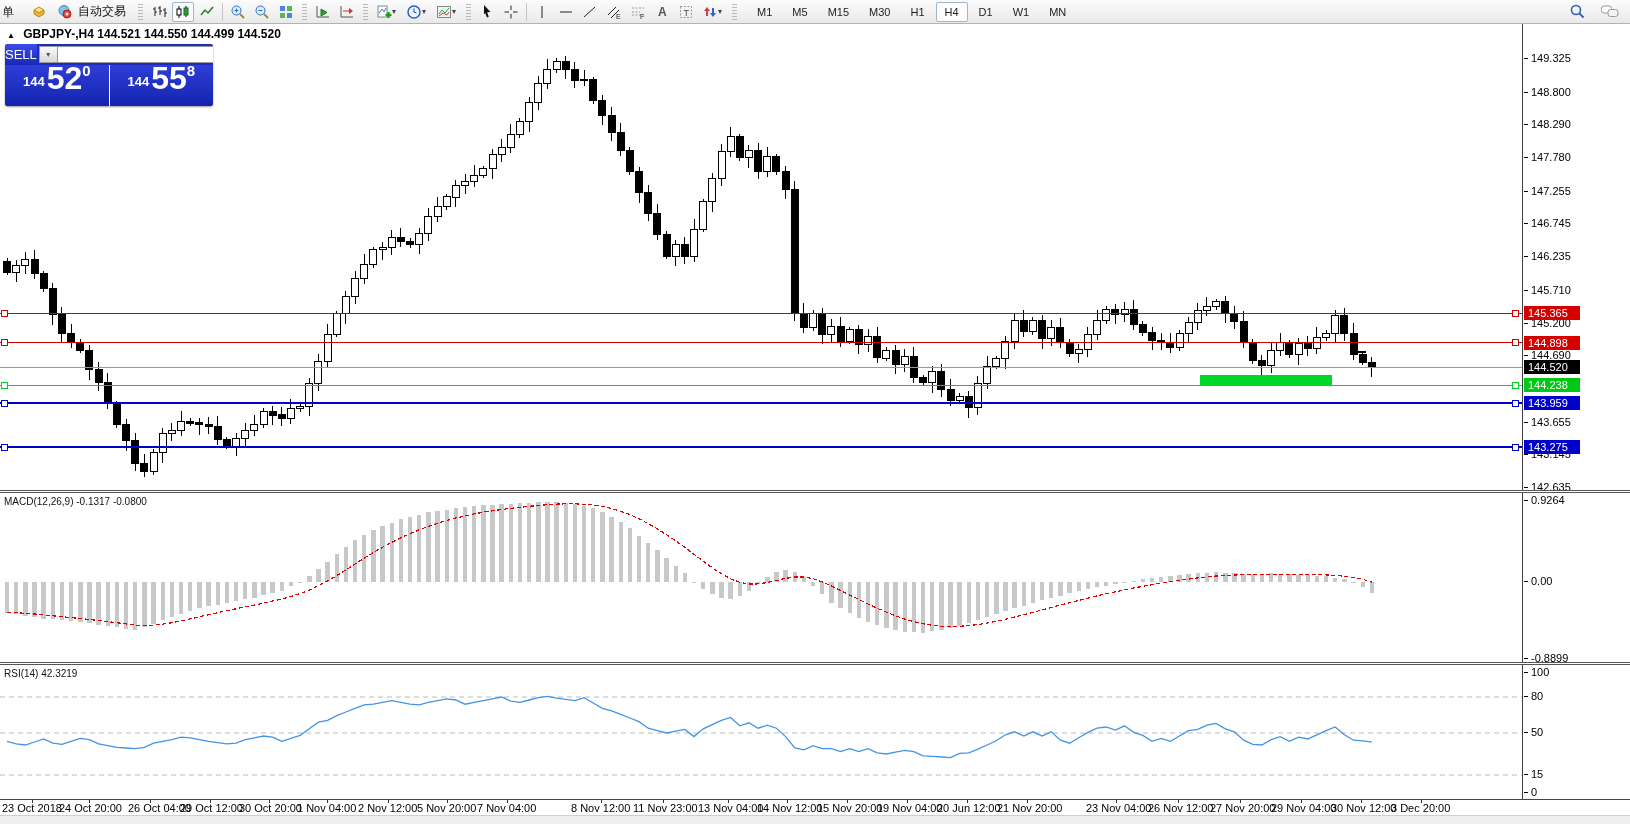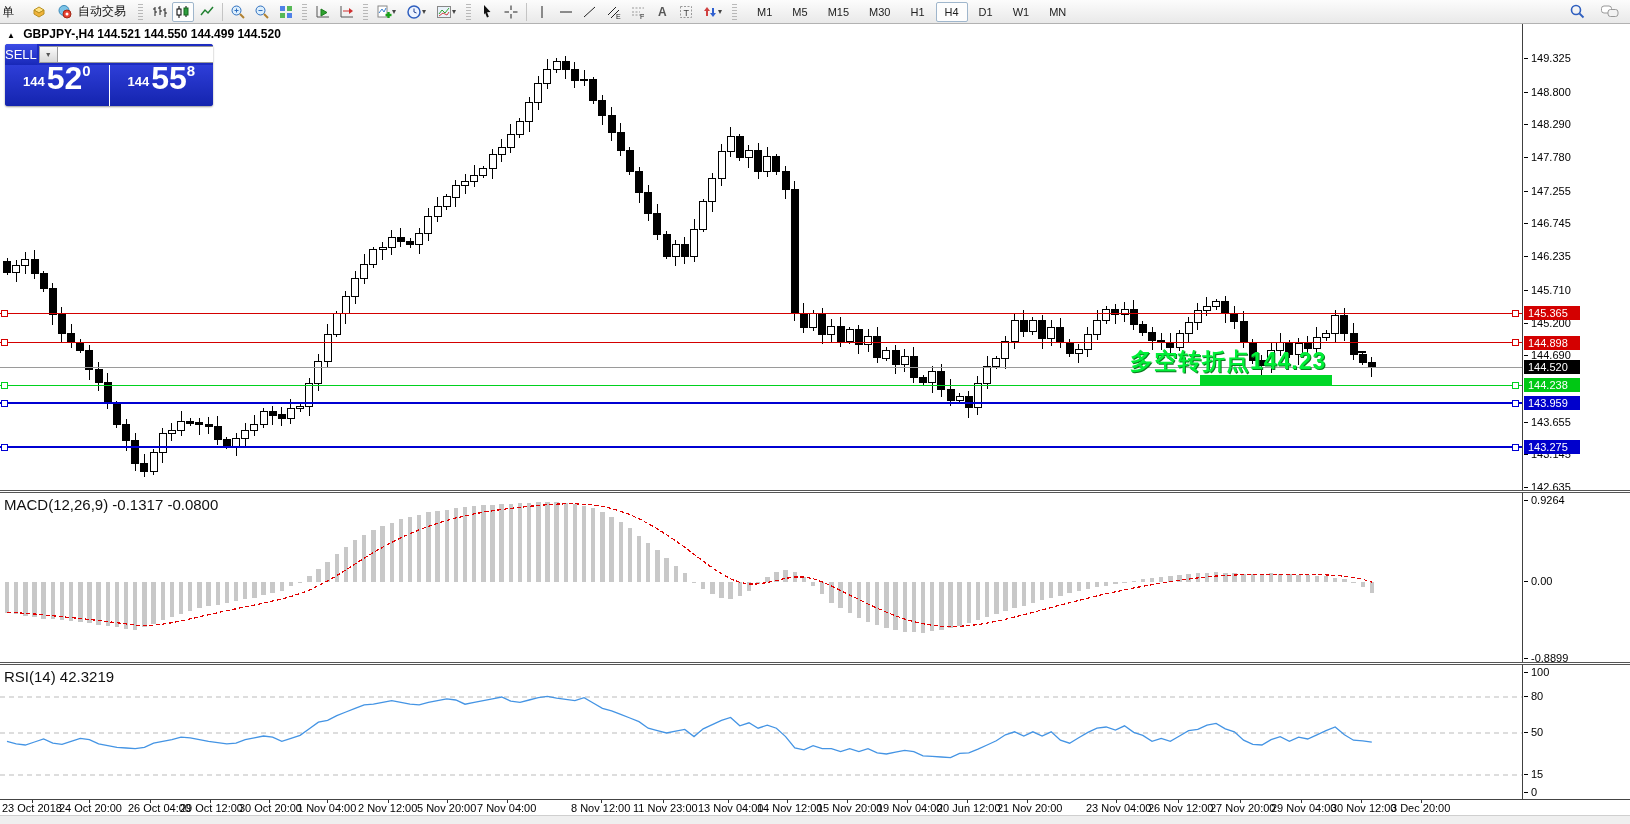--- a/index.html
+++ b/index.html
@@ -61,21 +61,21 @@
   #vol-input{flex:1;border:1px solid #9a9a9a;border-left:none;border-right:none;
     font-size:13px;text-align:right;padding:0 4px;min-width:0;font-family:"Liberation Sans",sans-serif;}
   #tp-bottom{flex:1;display:flex;}
   .big-cell{flex:1;background:linear-gradient(#2e3ed8,#1020a8);color:#fff;display:flex;
     align-items:flex-end;justify-content:center;padding-bottom:21px;}
   .big-cell.left{border-right:1px solid #fff;}
   .p-prefix{font-size:13px;font-weight:bold;margin:0 2px 2px 0;}
   .p-big{font-size:32px;font-weight:bold;line-height:26px;}
   .p-sup{font-size:15px;font-weight:bold;position:relative;top:-12px;}
   
-  .ind-label{position:absolute;left:4px;font-size:15px;color:#111;z-index:6;}
+  .ind-label{position:absolute;left:4px;font-size:10px;color:#111;z-index:6;}
   #macd-label{top:472px;} #rsi-label{top:644px;}
   
   #annotation-text{position:absolute;left:1130px;top:322px;font-size:23px;font-weight:bold;
     color:#00ef38;text-shadow:1px 1px 0 #0c7d20;z-index:8;white-space:nowrap;letter-spacing:1px;}
   #annotation-bar{position:absolute;left:1200px;top:351px;width:132px;height:11px;background:#00d728;z-index:8;}
   #last-marker{position:absolute;left:1356px;top:327px;width:10px;height:2px;background:#000;z-index:8;}
   svg text{font-family:"Liberation Sans",sans-serif;}
 </style>
 </head>
 <body>
@@ -610,21 +610,20 @@
         <span class="p-sup">0</span>
       </div>
       <div class="big-cell">
         <span class="p-prefix">144</span>
         <span class="p-big">55</span>
         <span class="p-sup">8</span>
       </div>
     </div>
   </div>
 
-  <div id="annotation-text">多空转折点144.23</div>
   <div id="annotation-bar"></div>
   <div id="last-marker"></div>
 
   <div class="pane-sep" id="sep1"></div>
   <div class="ind-label" id="macd-label">MACD(12,26,9) -0.1317 -0.0800</div>
   <svg id="macd-svg" width="1522" height="169" shape-rendering="crispEdges">
       <rect x="4.8" y="89.0" width="4.4" height="30.5" fill="#c8c8c8"></rect>
       <rect x="14.0" y="89.0" width="4.4" height="32.0" fill="#c8c8c8"></rect>
       <rect x="23.1" y="89.0" width="4.4" height="33.5" fill="#c8c8c8"></rect>
       <rect x="32.3" y="89.0" width="4.4" height="35.0" fill="#c8c8c8"></rect>

